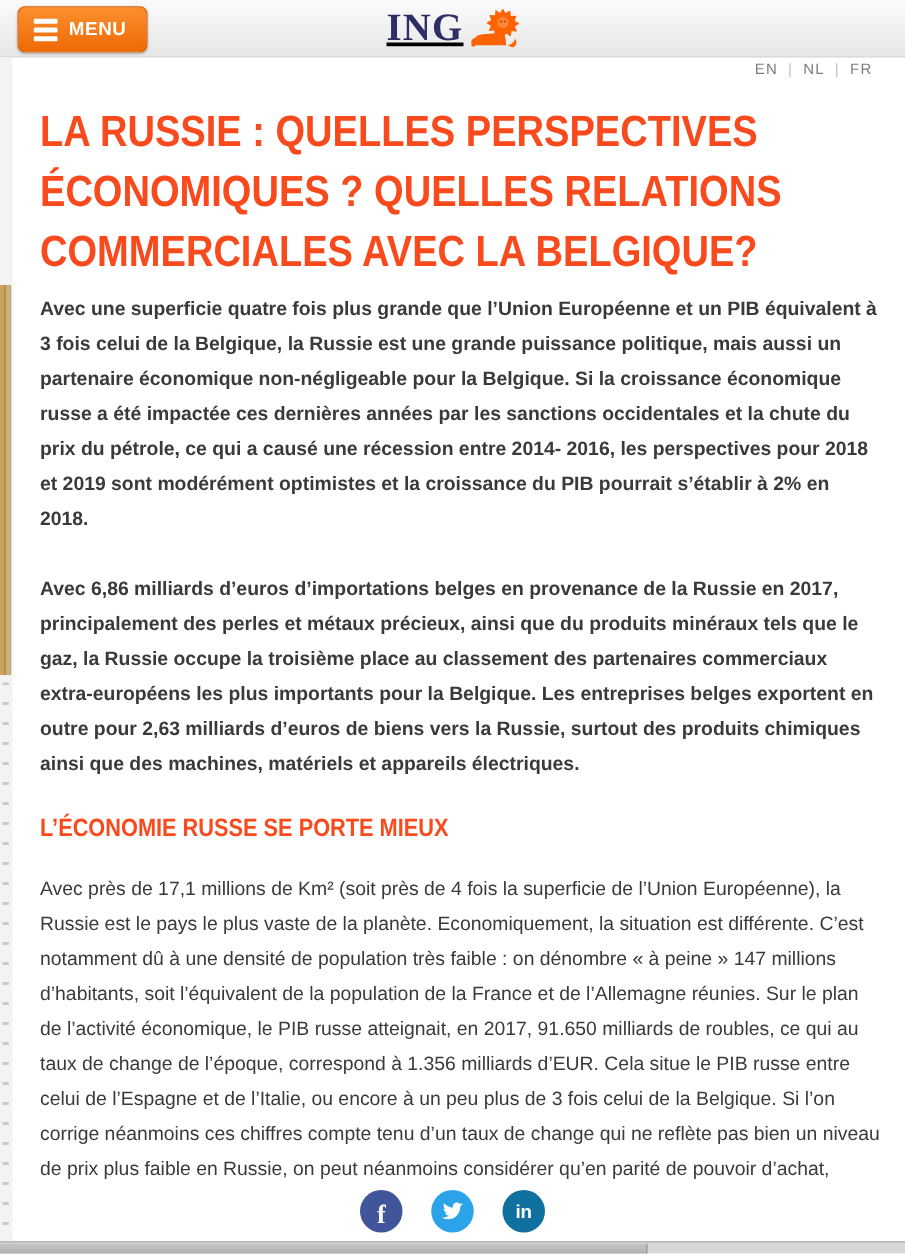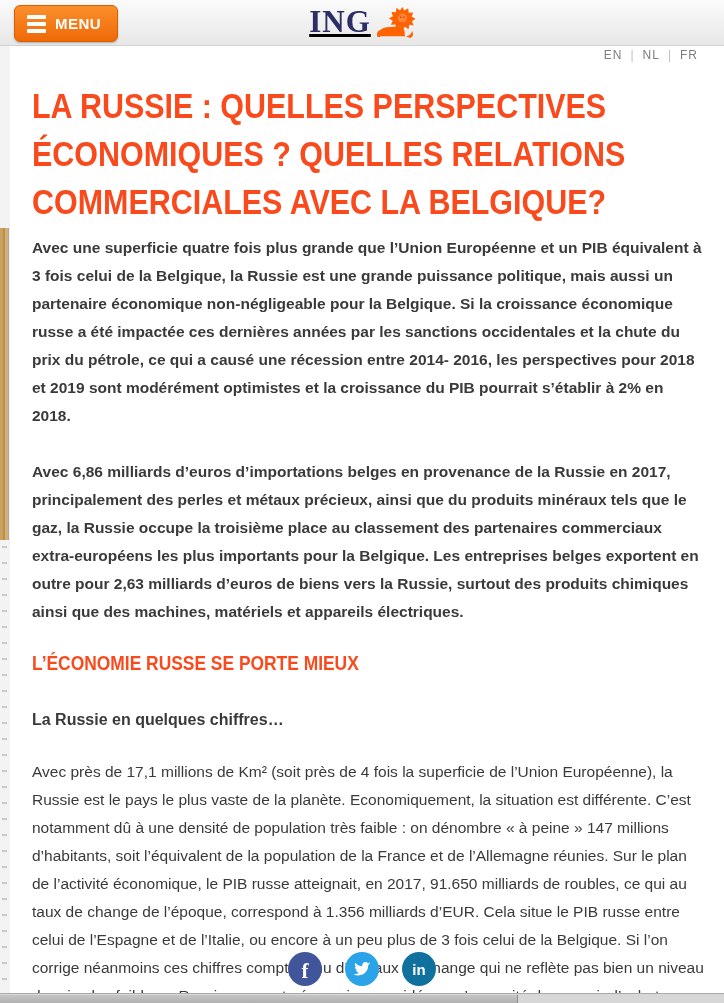--- a/index.html
+++ b/index.html
@@ -130,21 +130,20 @@
       <span>LA RUSSIE : QUELLES PERSPECTIVES</span>
       <span>ÉCONOMIQUES ? QUELLES RELATIONS</span>
       <span>COMMERCIALES AVEC LA BELGIQUE?</span>
     </h1>
 
     <p class="para bold">Avec une superficie quatre fois plus grande que l’Union Européenne et un PIB équivalent à 3 fois celui de la Belgique, la Russie est une grande puissance politique, mais aussi un partenaire économique non-négligeable pour la Belgique. Si la croissance économique russe a été impactée ces dernières années par les sanctions occidentales et la chute du prix du pétrole, ce qui a causé une récession entre 2014- 2016, les perspectives pour 2018 et 2019 sont modérément optimistes et la croissance du PIB pourrait s’établir à 2% en 2018.</p>
     <p class="para bold" style="margin-top:28px">Avec 6,86 milliards d’euros d’importations belges en provenance de la Russie en 2017, principalement des perles et métaux précieux, ainsi que du produits minéraux tels que le gaz, la Russie occupe la troisième place au classement des partenaires commerciaux extra-européens les plus importants pour la Belgique. Les entreprises belges exportent en outre pour 2,63 milliards d’euros de biens vers la Russie, surtout des produits chimiques ainsi que des machines, matériels et appareils électriques.</p>
 
     <h2 class="section-h">L’ÉCONOMIE RUSSE SE PORTE MIEUX</h2>
 
-    <p class="para bold subhead">La Russie en quelques chiffres…</p>
 
     <p class="para body-para">Avec près de 17,1 millions de Km² (soit près de 4 fois la superficie de l’Union Européenne), la Russie est le pays le plus vaste de la planète. Economiquement, la situation est différente. C’est notamment dû à une densité de population très faible : on dénombre « à peine » 147 millions d’habitants, soit l’équivalent de la population de la France et de l’Allemagne réunies. Sur le plan de l’activité économique, le PIB russe atteignait, en 2017, 91.650 milliards de roubles, ce qui au taux de change de l’époque, correspond à 1.356 milliards d’EUR. Cela situe le PIB russe entre celui de l’Espagne et de l’Italie, ou encore à un peu plus de 3 fois celui de la Belgique. Si l’on corrige néanmoins ces chiffres compte tenu d’un taux de change qui ne reflète pas bien un niveau de prix plus faible en Russie, on peut néanmoins considérer qu’en parité de pouvoir d’achat,</p>
   </div>
 
   <div class="share">
     <div class="share-btn facebook">
       <span class="share-glyph">f</span>
     </div>
     <div class="share-btn twitter">
       <svg class="tw-svg" viewBox="0 0 24 24">

